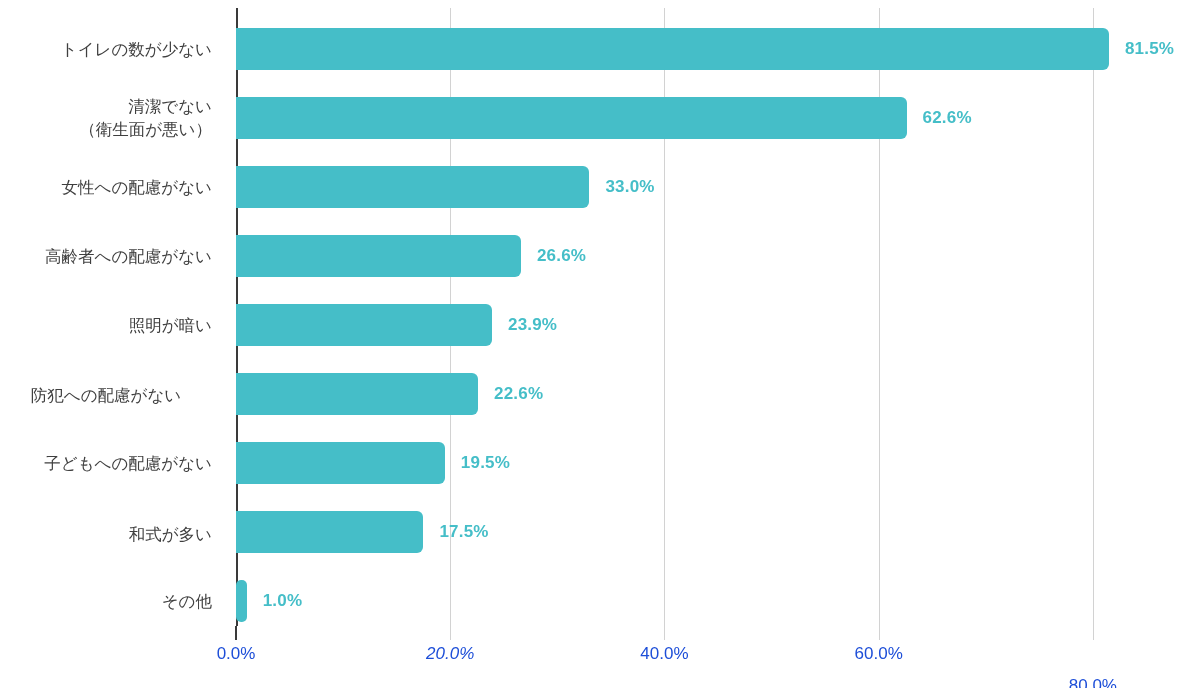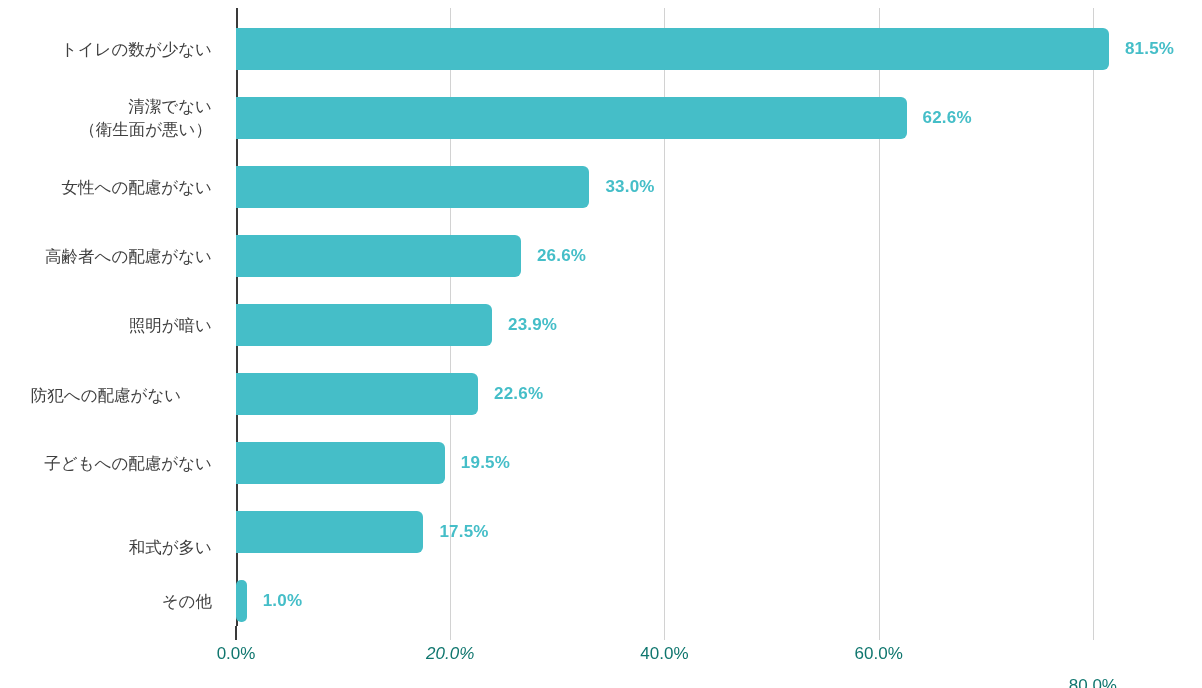--- a/index.html
+++ b/index.html
@@ -84,21 +84,21 @@
     line-height: 23px;
     white-space: pre-line;
   }
 
   
   .tick-label {
     position: absolute;
     top: 636px;
     transform: translateX(-50%);
     font-size: 17px;
-    color: #0f766e;
+    color: #1d4ed8;
     white-space: nowrap;
   }
 
   .axis-tick {
     position: absolute;
     top: 618px;
     width: 1px;
     height: 14px;
     background: #d2d2d2;
   }
@@ -114,21 +114,21 @@
 
   <div id="category-labels">
       <div class="cat-label-wrap" style="top: 37.5px;">トイレの数が少ない</div>
       <div class="cat-label-wrap" style="top: 95px;">清潔でない
 （衛生面が悪い）</div>
       <div class="cat-label-wrap" style="top: 175.5px;">女性への配慮がない</div>
       <div class="cat-label-wrap" style="top: 244.5px;">高齢者への配慮がない</div>
       <div class="cat-label-wrap" style="top: 313.5px;">照明が暗い</div>
       <div class="cat-label-wrap" style="top: 384px; text-align: center;">防犯への配慮がない</div>
       <div class="cat-label-wrap" style="top: 451.5px; padding-left: 44px;">子どもへの配慮がない</div>
-      <div class="cat-label-wrap" style="top: 536px;">和式が多い</div>
+      <div class="cat-label-wrap" style="top: 523px;">和式が多い</div>
       <div class="cat-label-wrap" style="top: 589.5px;">その他</div>
     </div>
 
   <div class="plot-area">
     <div id="gridlines">
         <div class="gridline zero-line" style="left: 0px;"></div>
         <div class="gridline" style="left: 214.222px;"></div>
         <div class="gridline" style="left: 428.444px;"></div>
         <div class="gridline" style="left: 642.667px;"></div>
         <div class="gridline" style="left: 856.889px;"></div>

